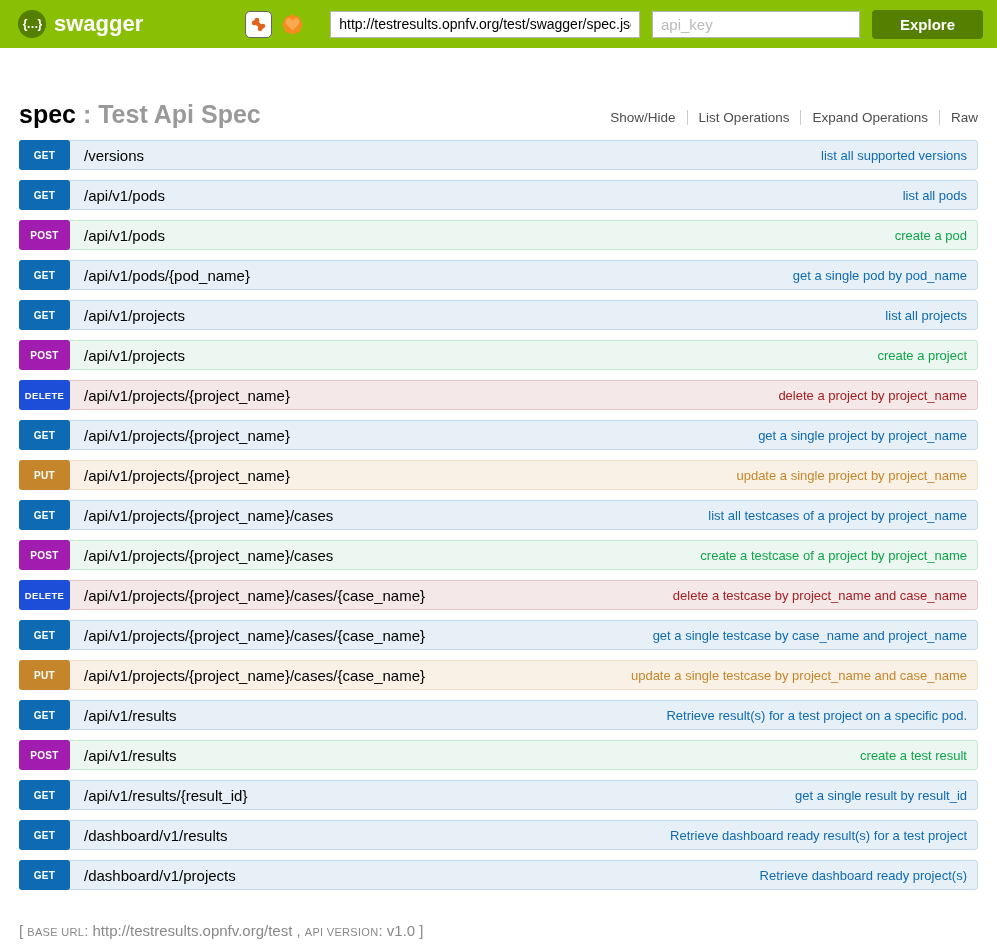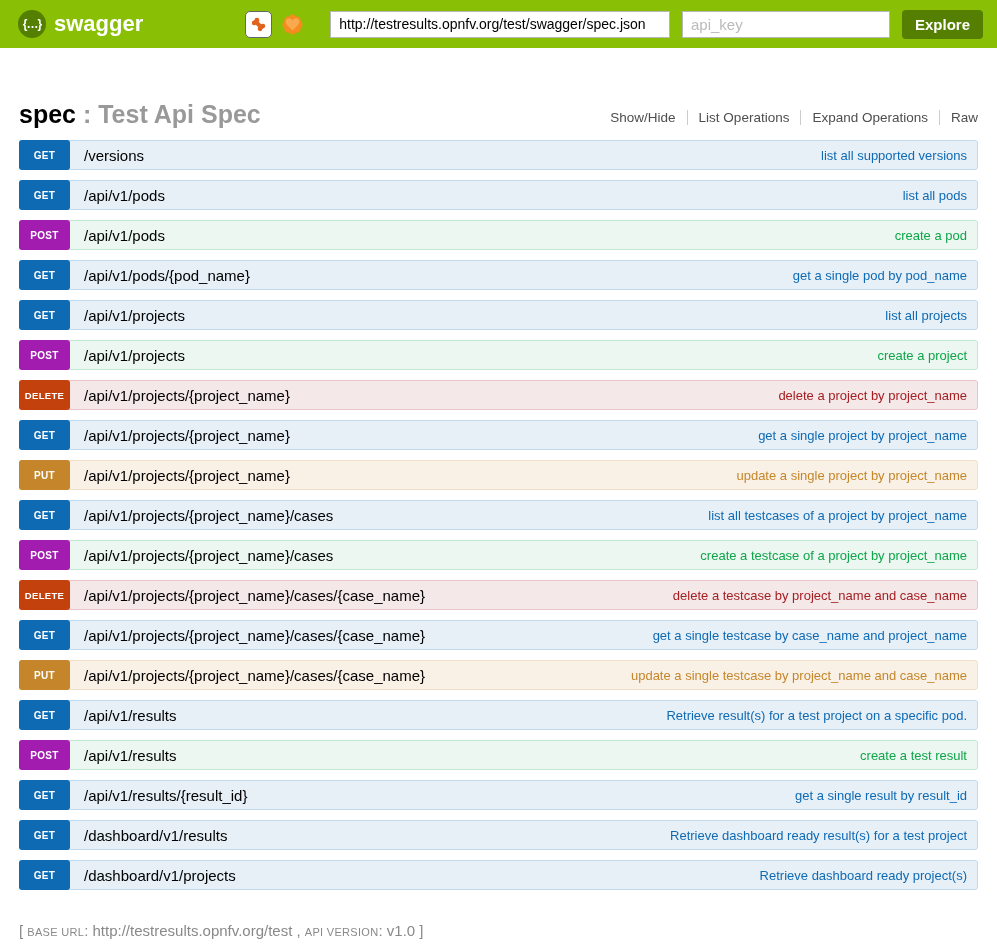--- a/index.html
+++ b/index.html
@@ -76,21 +76,21 @@
   .apikey-input::placeholder { color: #bbb; }
   .explore-btn {
     margin-left: 12px;
     background: #547f00;
     color: #ffffff;
     border: none;
     border-radius: 4px;
     font-weight: bold;
     font-size: 15px;
     font-family: "Liberation Sans", sans-serif;
-    padding: 6px 13px;
+    padding: 6px 28px;
     cursor: pointer;
   }
 
   
   .main { padding: 0 19px; }
   .title-bar {
     margin-top: 52px;
     display: flex;
     align-items: flex-end;
     justify-content: space-between;
@@ -150,21 +150,21 @@
     text-decoration: none;
     white-space: nowrap;
   }
   .op.get    { background: #e7f0f7; border-color: #c3d9ec; }
   .op.get    .badge { background: #0f6ab4; }
   .op.get    .summary { color: #0f6ab4; }
   .op.post   { background: #ebf7f0; border-color: #c3e8d2; }
   .op.post   .badge { background: #a21caf; }
   .op.post   .summary { color: #10a54a; }
   .op.delete { background: #f5e8e8; border-color: #e8c6c7; }
-  .op.delete .badge { background: #c2410c; font-size: 9.5px; }
+  .op.delete .badge { background: #1d4ed8; font-size: 9.5px; }
   .op.delete .summary { color: #a41e22; }
   .op.put    { background: #faf1e6; border-color: #f0e0ca; }
   .op.put    .badge { background: #c5862b; }
   .op.put    .summary { color: #c5862b; text-align: right; }
 
   
   .footer {
     position: absolute;
     left: 19px;
     top: 922px;

